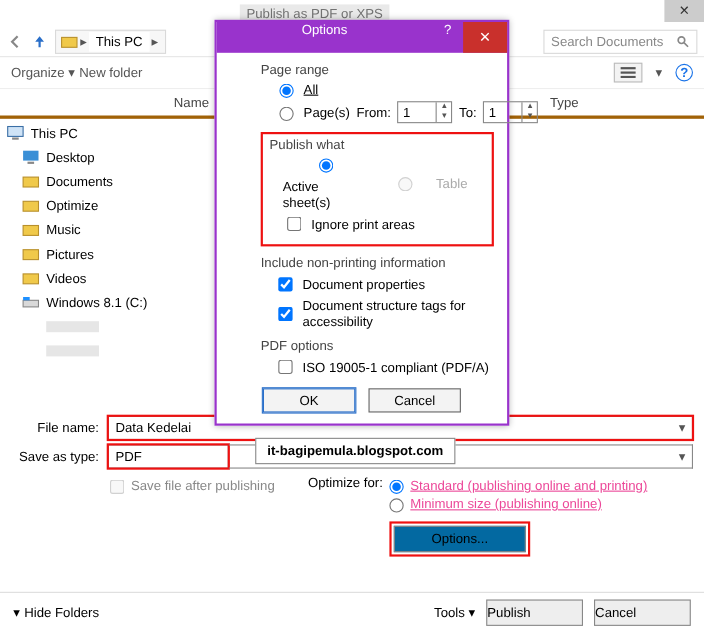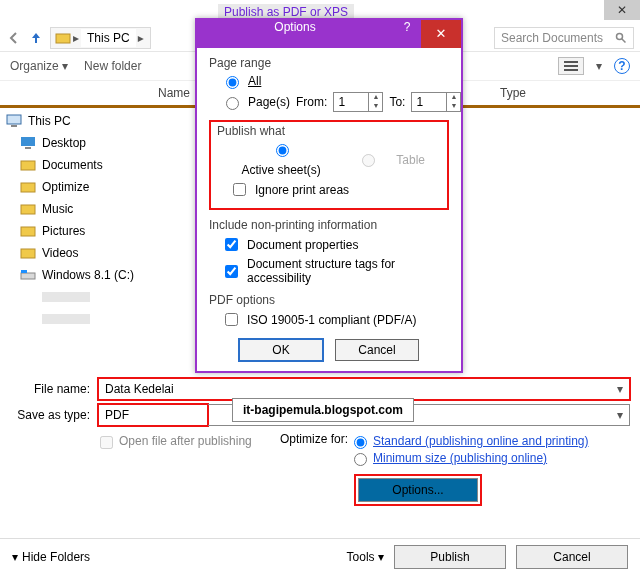--- a/index.html
+++ b/index.html
@@ -1,25 +1,25 @@
 <!DOCTYPE html>
 <html><head>
 <meta charset="utf-8">
 <style>
   * { box-sizing: border-box; font-family: "Segoe UI", Tahoma, sans-serif; font-size: 12px; }
   body { margin:0; width:640px; height:574px; background:#fff; position:relative; overflow:hidden; color:#000; }
-  .parent-title { position:absolute; top:4px; left:218px; background:#e9e9e9; color:#6d28d9; padding:1px 6px; }
+  .parent-title { position:absolute; top:4px; left:218px; background:#e9e9e9; color:#737373; padding:1px 6px; }
   .close-x.top { position:absolute; top:0; right:0; width:36px; height:20px; background:#ccc; color:#333; text-align:center; line-height:20px; }
   .toolbar { position:absolute; top:24px; left:0; right:0; height:28px; background:#fff; display:flex; align-items:center; padding:0 6px; gap:6px; border-bottom:1px solid #e6e6e6;}
   .tb-icon { width:16px; height:16px; display:inline-block; }
   .path-sep { width:10px; text-align:center; color:#555; }
   .path-seg { padding:2px 6px; background:#fff; }
   .path-box { display:flex; align-items:center; border:1px solid #d9d9d9; height:22px; padding:0 4px; background:#f7f7f7;}
   .search-box { margin-left:auto; border:1px solid #d9d9d9; height:22px; width:140px; display:flex; align-items:center; padding:0 6px; color:#888; justify-content:space-between;}
-  .toolbar2 { position:absolute; top:54px; left:0; right:0; height:24px; display:flex; align-items:center; padding:0 10px; gap:16px; color:#555;}
+  .toolbar2 { position:absolute; top:54px; left:0; right:0; height:24px; display:flex; align-items:center; padding:0 10px; gap:4px; color:#555;}
   .toolbar2 .right { margin-left:auto; display:flex; align-items:center; gap:12px;}
   .viewbtn { width:26px; height:18px; border:1px solid #bbb; background:#f3f3f3; display:flex; align-items:center; justify-content:center;}
   .helpq { color:#1a73e8; font-weight:bold; border:1px solid #1a73e8; border-radius:50%; width:16px; height:16px; text-align:center; line-height:14px;}
   .cols { position:absolute; top:80px; left:0; right:0; height:28px; display:flex; color:#444; border-top:1px solid #eee; border-bottom:3px solid #a16207;}
   .cols div { padding:5px 10px; }
   .cols .c1 { width:148px; }
   .cols .c2 { width:232px; }
   .cols .c3 { width:110px; }
   .tree { position:absolute; top:110px; left:0; width:148px; }
   .tree-item { display:flex; align-items:center; gap:6px; padding:3px 8px 3px 8px; height:22px;}
@@ -30,34 +30,34 @@
   .frow { display:flex; align-items:center; margin:4px 10px; }
   .flabel { width:88px; text-align:right; padding-right:8px; }
   .finput { flex:1; border:1px solid #888; height:22px; padding:2px 6px; display:flex; align-items:center; justify-content:space-between;}
   .finput .dd { color:#555; }
   .redbox { outline:2px solid #e11; outline-offset:-1px; }
   .opts-row { display:flex; margin:6px 10px 0 100px; }
   .opts-left { width:180px; }
   .opts-right { flex:1; }
   .chk { display:flex; align-items:flex-start; gap:6px; margin:2px 0;}
   .chk input[type=checkbox], .chk input[type=radio] { margin:2px 0 0 0; }
-  .bluetx { color:#1d4ed8; text-decoration:underline; }
+  .bluetx { color:#ec4899; text-decoration:underline; }
   .options-btn { width:120px; height:24px; background:#0369a1; border:1px solid #888; text-align:center; line-height:22px; margin-top:8px; margin-left:90px;}
   .red-wrap { border:2px solid #e11; padding:2px; display:inline-block; margin-top:6px;}
   .footer { position:absolute; left:0; right:0; bottom:0; height:36px; border-top:1px solid #ddd; display:flex; align-items:center; padding:0 12px; gap:10px;}
   .footer .lbl { display:flex; align-items:center; gap:4px; }
-  .btn { width:112px; height:24px; background:#eee; border:1px solid #888; text-align:center; line-height:22px;}
+  .btn { width:88px; height:24px; background:#eee; border:1px solid #888; line-height:22px;}
   
   .modal { position:absolute; top:18px; left:195px; width:268px; background:#fff; border:2px solid #9933cc; z-index:50; box-shadow:0 0 6px rgba(0,0,0,0.3);}
   .modal-title { height:28px; background:#9933cc; color:#fff; display:flex; align-items:flex-start; }
   .modal-title .t { flex:1; text-align:center; }
   .modal-title .q { width:28px; text-align:center; color:#fff;}
   .modal-title .x { width:40px; height:28px; background:#c9302c; color:#fff; text-align:center; line-height:28px; font-size:13px;}
   .modal-body { padding:8px 12px 10px 12px; }
-  .grp { margin-bottom:8px; }
+  .grp { margin-bottom:8px;margin-left:28px; }
   .grp-title { color:#444; margin-bottom:3px; }
   .indent { margin-left:12px; }
   .row { display:flex; align-items:center; gap:6px; margin:3px 0;}
   .spin { display:inline-flex; border:1px solid #888; height:20px; }
   .spin .num { width:34px; padding:0 4px; line-height:18px; }
   .spin .arrows { width:14px; border-left:1px solid #888; display:flex; flex-direction:column; }
   .spin .arrows span { flex:1; font-size:7px; text-align:center; line-height:8px; color:#555;}
   .pw-box { border:2px solid #e11; padding:2px 22px 6px 6px; margin-top:2px;}
   .modal-foot { display:flex; justify-content:center; gap:12px; margin-top:10px;}
   .mbtn { width:84px; height:22px; border:1px solid #666; background:#f3f3f3; text-align:center; line-height:20px;}
@@ -222,21 +222,21 @@
     <div class="finput" style="border-left:none;">
       <span></span>
         <span class="dd">▾</span>
     </div>
   </div>
 
   <div class="opts-row">
     <div class="opts-left">
       <label class="chk">
         <input type="checkbox" disabled="" style="">
-        <span class="greyblock">Open file after publishing</span>
+        <span class="greyblock">Save file after publishing</span>
       </label>
     </div>
     <div class="opts-right">
       <div style="display:flex; gap:6px;">
         <span>Optimize for:</span>
         <div>
           <label class="chk">
             <input type="radio" checked="" style="">
             <span class="bluetx">Standard (publishing online and printing)</span>
           </label>

